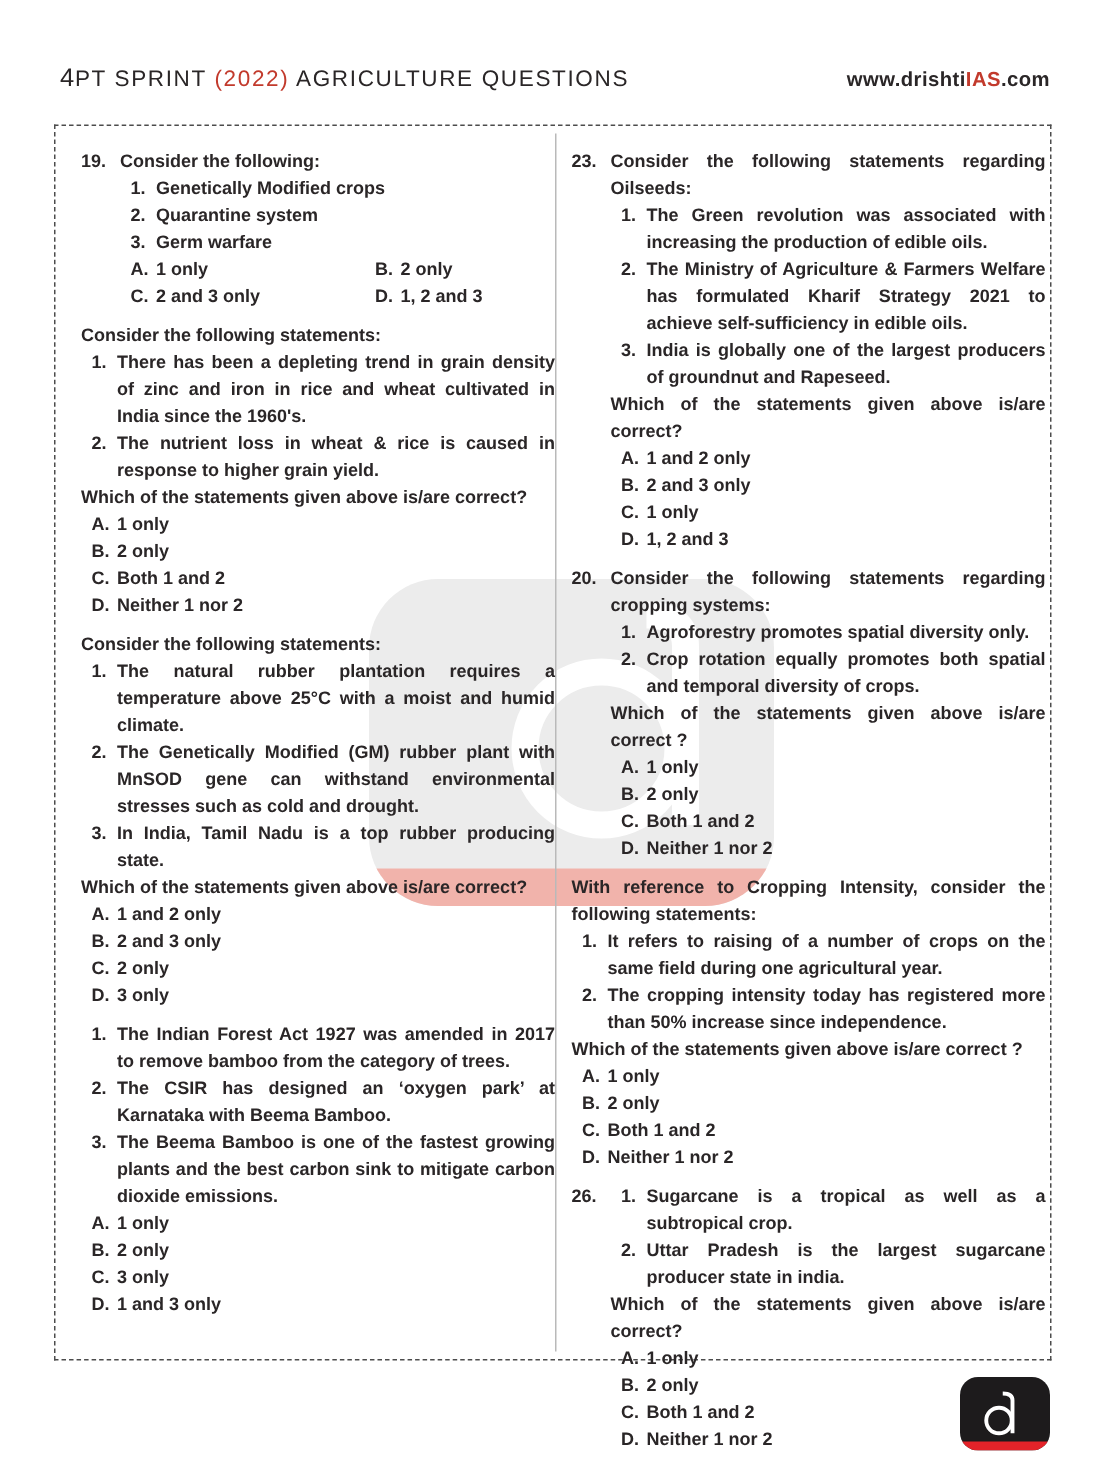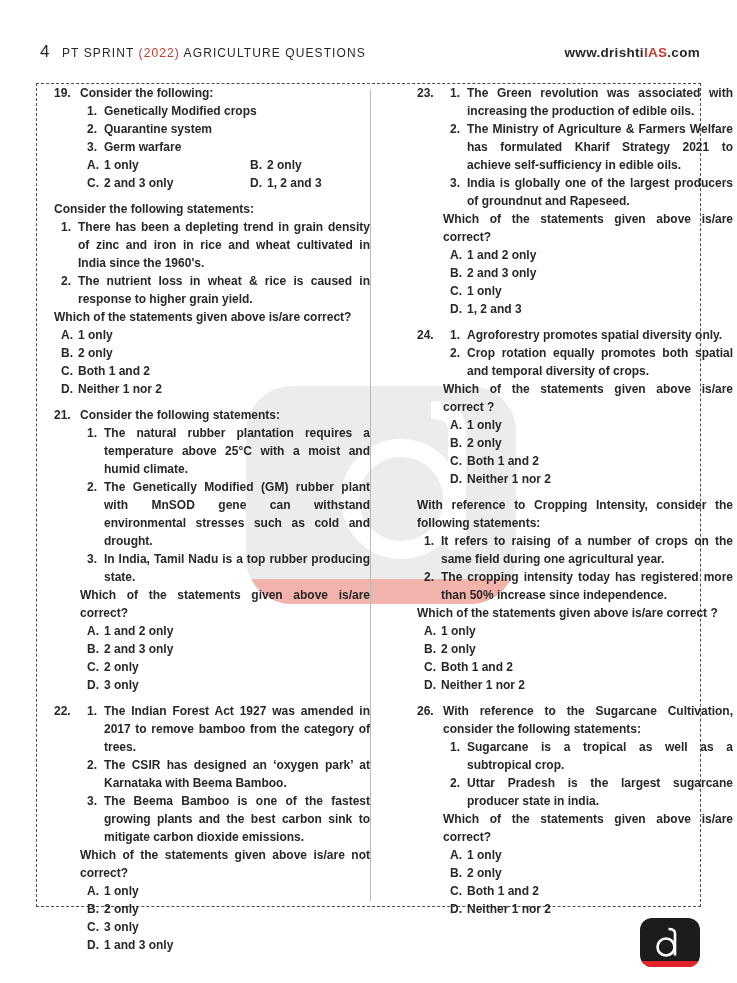--- a/index.html
+++ b/index.html
@@ -3,32 +3,32 @@
 <meta charset="utf-8">
 <style>
   * { margin:0; padding:0; box-sizing:border-box; }
   html,body { background:#ffffff; }
   body { font-family:"Liberation Sans", sans-serif; }
   .page { position:relative; width:737px; height:983px; background:#fff; overflow:hidden; }
 
   
   .header { position:absolute; left:40px; right:37px; top:42px; display:flex; align-items:baseline; }
   .pagenum { font-size:17px; color:var(--ink); letter-spacing:.5px; }
-  .doc-title { margin-left:12px; font-size:12px; letter-spacing:1.1px; color:var(--ink); white-space:pre;text-align:center; }
+  .doc-title { font-size:15px; letter-spacing:1.1px; color:var(--ink); white-space:pre;text-align:center; }
   .doc-title .yr { color:var(--accent-red); }
   .site { margin-left:auto; font-size:13.5px; font-weight:bold; letter-spacing:.3px; color:var(--ink); }
   .site .ias { color:var(--accent-red); }
 
   
   .sheet { position:absolute; left:36px; top:83px; width:665px; height:824px; border:1px dashed #4c4c4c; }
   .watermark { position:absolute; left:209px; top:302px; width:270px; height:218px; z-index:0; }
   .divider { position:absolute; left:333px; top:5px; height:812px; width:1px; background:#b9b9b9; z-index:0; }
-  .col { position:absolute; top:0; width:316px; z-index:1; }
+  .col { position:absolute; top:14px; width:316px; z-index:1; }
   .col-left  { left:17px; }
-  .col-right { left:344px;margin-left:36px; }
+  .col-right { left:344px; }
 
   
   .col { font-size:12px; line-height:18px; color:var(--ink); }
   .q { display:flex; margin-bottom:8px; }
   .qn { width:26px; flex:0 0 26px; font-weight:bold; }
   .qb { flex:1;font-weight:bold; }
   .qline { text-align:justify; }
   .stmt, .opt { display:flex; padding-left:7px; }
   .sn, .ol { width:17px; flex:0 0 17px; }
   .st, .ot { flex:1; text-align:justify; }
@@ -125,21 +125,20 @@
               <span class="ol">C.</span>
               <span class="ot">Both 1 and 2</span>
             </div>
             <div class="opt">
               <span class="ol">D.</span>
               <span class="ot">Neither 1 nor 2</span>
             </div>
           </div>
         </div>
         <div class="q">
-          <span class="qn">21.</span>
           <div class="qb">
             <div class="qline">Consider the following statements:</div>
             <div class="stmt">
               <span class="sn">1.</span>
               <span class="st">The natural rubber plantation requires a temperature above 25°C with a moist and humid climate.</span>
             </div>
             <div class="stmt">
               <span class="sn">2.</span>
               <span class="st">The Genetically Modified (GM) rubber plant with MnSOD gene can withstand environmental stresses such as cold and drought.</span>
             </div>
@@ -160,35 +159,33 @@
               <span class="ol">C.</span>
               <span class="ot">2 only</span>
             </div>
             <div class="opt">
               <span class="ol">D.</span>
               <span class="ot">3 only</span>
             </div>
           </div>
         </div>
         <div class="q">
-          <span class="qn">22.</span>
           <div class="qb">
             <div class="stmt">
               <span class="sn">1.</span>
               <span class="st">The Indian Forest Act 1927 was amended in 2017 to remove bamboo from the category of trees.</span>
             </div>
             <div class="stmt">
               <span class="sn">2.</span>
               <span class="st">The CSIR has designed an ‘oxygen park’ at Karnataka with Beema Bamboo.</span>
             </div>
             <div class="stmt">
               <span class="sn">3.</span>
               <span class="st">The Beema Bamboo is one of the fastest growing plants and the best carbon sink to mitigate carbon dioxide emissions.</span>
             </div>
-            <div class="qline">Which of the statements given above is/are not correct?</div>
             <div class="opt">
               <span class="ol">A.</span>
               <span class="ot">1 only</span>
             </div>
             <div class="opt">
               <span class="ol">B.</span>
               <span class="ot">2 only</span>
             </div>
             <div class="opt">
               <span class="ol">C.</span>
@@ -198,20 +195,21 @@
               <span class="ol">D.</span>
               <span class="ot">1 and 3 only</span>
             </div>
           </div>
         </div>
       </div>
     <div class="col col-right" id="col-right">
         <div class="q">
           <span class="qn">23.</span>
           <div class="qb">
+            <div class="qline">Consider the following statements regarding Oilseeds:</div>
             <div class="stmt">
               <span class="sn">1.</span>
               <span class="st">The Green revolution was associated with increasing the production of edible oils.</span>
             </div>
             <div class="stmt">
               <span class="sn">2.</span>
               <span class="st">The Ministry of Agriculture &amp; Farmers Welfare has formulated Kharif Strategy 2021 to achieve self-sufficiency in edible oils.</span>
             </div>
             <div class="stmt">
               <span class="sn">3.</span>
@@ -230,22 +228,23 @@
               <span class="ol">C.</span>
               <span class="ot">1 only</span>
             </div>
             <div class="opt">
               <span class="ol">D.</span>
               <span class="ot">1, 2 and 3</span>
             </div>
           </div>
         </div>
         <div class="q">
-          <span class="qn">24.</span>
-          <div class="qb">
+          <span class="qn">20.</span>
+          <div class="qb">
+            <div class="qline">Consider the following statements regarding cropping systems:</div>
             <div class="stmt">
               <span class="sn">1.</span>
               <span class="st">Agroforestry promotes spatial diversity only.</span>
             </div>
             <div class="stmt">
               <span class="sn">2.</span>
               <span class="st">Crop rotation equally promotes both spatial and temporal diversity of crops.</span>
             </div>
             <div class="qline">Which of the statements given above is/are correct ?</div>
             <div class="opt">
@@ -292,21 +291,20 @@
             </div>
             <div class="opt">
               <span class="ol">D.</span>
               <span class="ot">Neither 1 nor 2</span>
             </div>
           </div>
         </div>
         <div class="q">
           <span class="qn">26.</span>
           <div class="qb">
-            <div class="qline">With reference to the Sugarcane Cultivation, consider the following statements:</div>
             <div class="stmt">
               <span class="sn">1.</span>
               <span class="st">Sugarcane is a tropical as well as a subtropical crop.</span>
             </div>
             <div class="stmt">
               <span class="sn">2.</span>
               <span class="st">Uttar Pradesh is the largest sugarcane producer state in india.</span>
             </div>
             <div class="qline">Which of the statements given above is/are correct?</div>
             <div class="opt">

